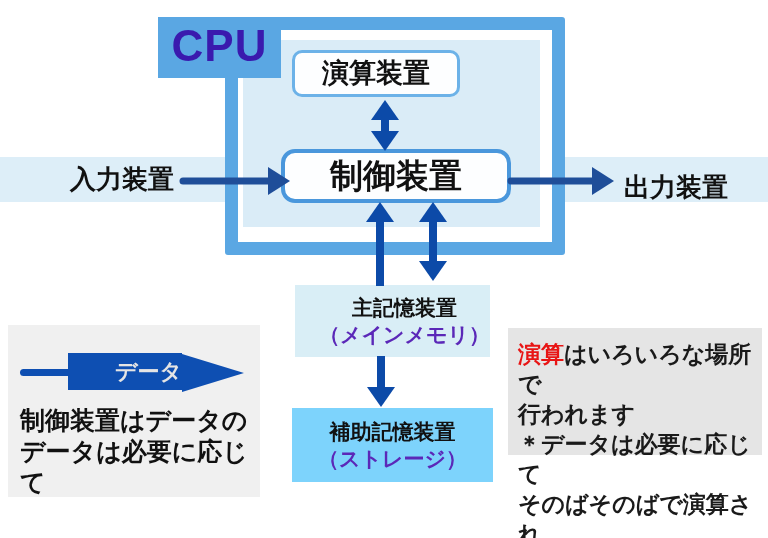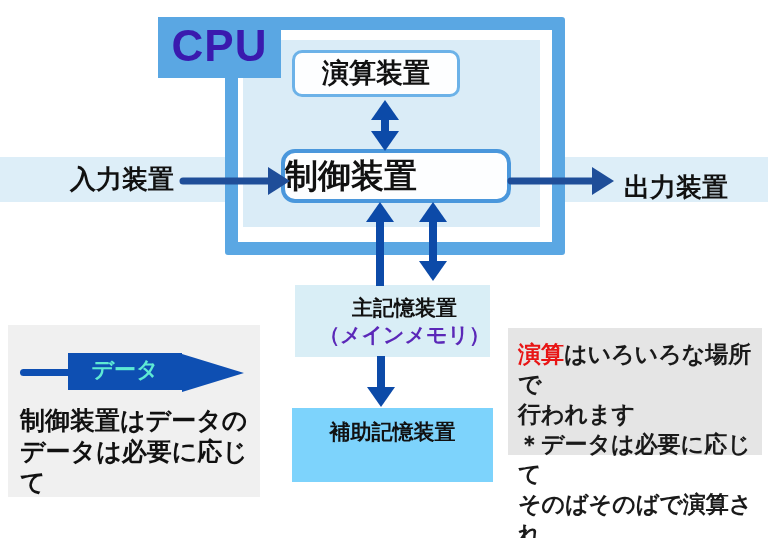--- a/index.html
+++ b/index.html
@@ -30,21 +30,21 @@
 
   
   .alu-box {
     left: 292px; top: 50px; width: 168px; height: 47px;
     background: #fdfeff; border: 3px solid #6cb2e8; border-radius: 10px;
     font-size: 27px; line-height: 41px; text-align: center;
   }
   .control-box {
     left: 281px; top: 149px; width: 230px; height: 54px;
     background: #fdfeff; border: 4px solid #4a97dc; border-radius: 14px;
-    font-size: 33px; line-height: 46px; text-align: left;
+    font-size: 33px; line-height: 46px; text-align: center;
   }
 
   
   .input-label  { left: 56px;  top: 157px; width: 132px; height: 45px;
                   font-size: 26px; line-height: 45px; text-align: center; }
   .output-label { left: 620px; top: 165px; width: 112px; height: 32px;
                   font-size: 26px; line-height: 45px; text-align: center; }
 
   
   .main-memory-box {
@@ -60,22 +60,22 @@
   .purple { color: #5b28b8; }
 
   
   .legend-box { left: 8px; top: 325px; width: 252px; height: 172px; background: #f0f0f0; }
   .legend-shaft { left: 12px; top: 44px; width: 172px; height: 7px;
                   background: #0e4fb2; border-radius: 4px; }
   .legend-head  { left: 174px; top: 29px; width: 0; height: 0;
                   border-top: 19px solid transparent; border-bottom: 19px solid transparent;
                   border-left: 62px solid #0e4fb2; }
   .legend-chip  { left: 60px; top: 28px; width: 114px; height: 37px;
-                  background: #0e4fb2; color: #5eead4;
-                  font-size: 22px; line-height: 37px; text-align: center; font-family: Liberation Mono, monospace; }
+                  background: #0e4fb2; color: #e5e5e5;
+                  font-size: 22px; line-height: 37px; text-align: right; }
   .legend-caption { left: 12px; top: 80px; width: 240px;
                     font-size: 25px; line-height: 31px; color: #111; }
 
   
   .note-box { left: 508px; top: 328px; width: 254px; height: 127px;
               background: #e5e5e5; padding: 11px 0 0 10px;
               font-size: 23px; line-height: 30px; color: #1a1a1a; }
   .note-box .red { color: #e81515; }
 
   svg.arrow-layer { left: 0; top: 0; width: 768px; height: 538px; pointer-events: none; }
@@ -94,20 +94,21 @@
 
 <div class="abs input-label">入力装置</div>
 <div class="abs output-label">出力装置</div>
 
 <div class="abs main-memory-box">
   <div>主記憶装置</div>
   <div class="purple">（メインメモリ）</div>
 </div>
 <div class="abs storage-box">
   <div>補助記憶装置</div>
+  <div class="purple">（ストレージ）</div>
 </div>
 
 <div class="abs legend-box">
   <div class="abs legend-shaft"></div>
   <div class="abs legend-head"></div>
   <div class="abs legend-chip">データ</div>
   <div class="abs legend-caption">
     <div>制御装置はデータの</div>
     <div>データは必要に応じて</div>
   </div>

